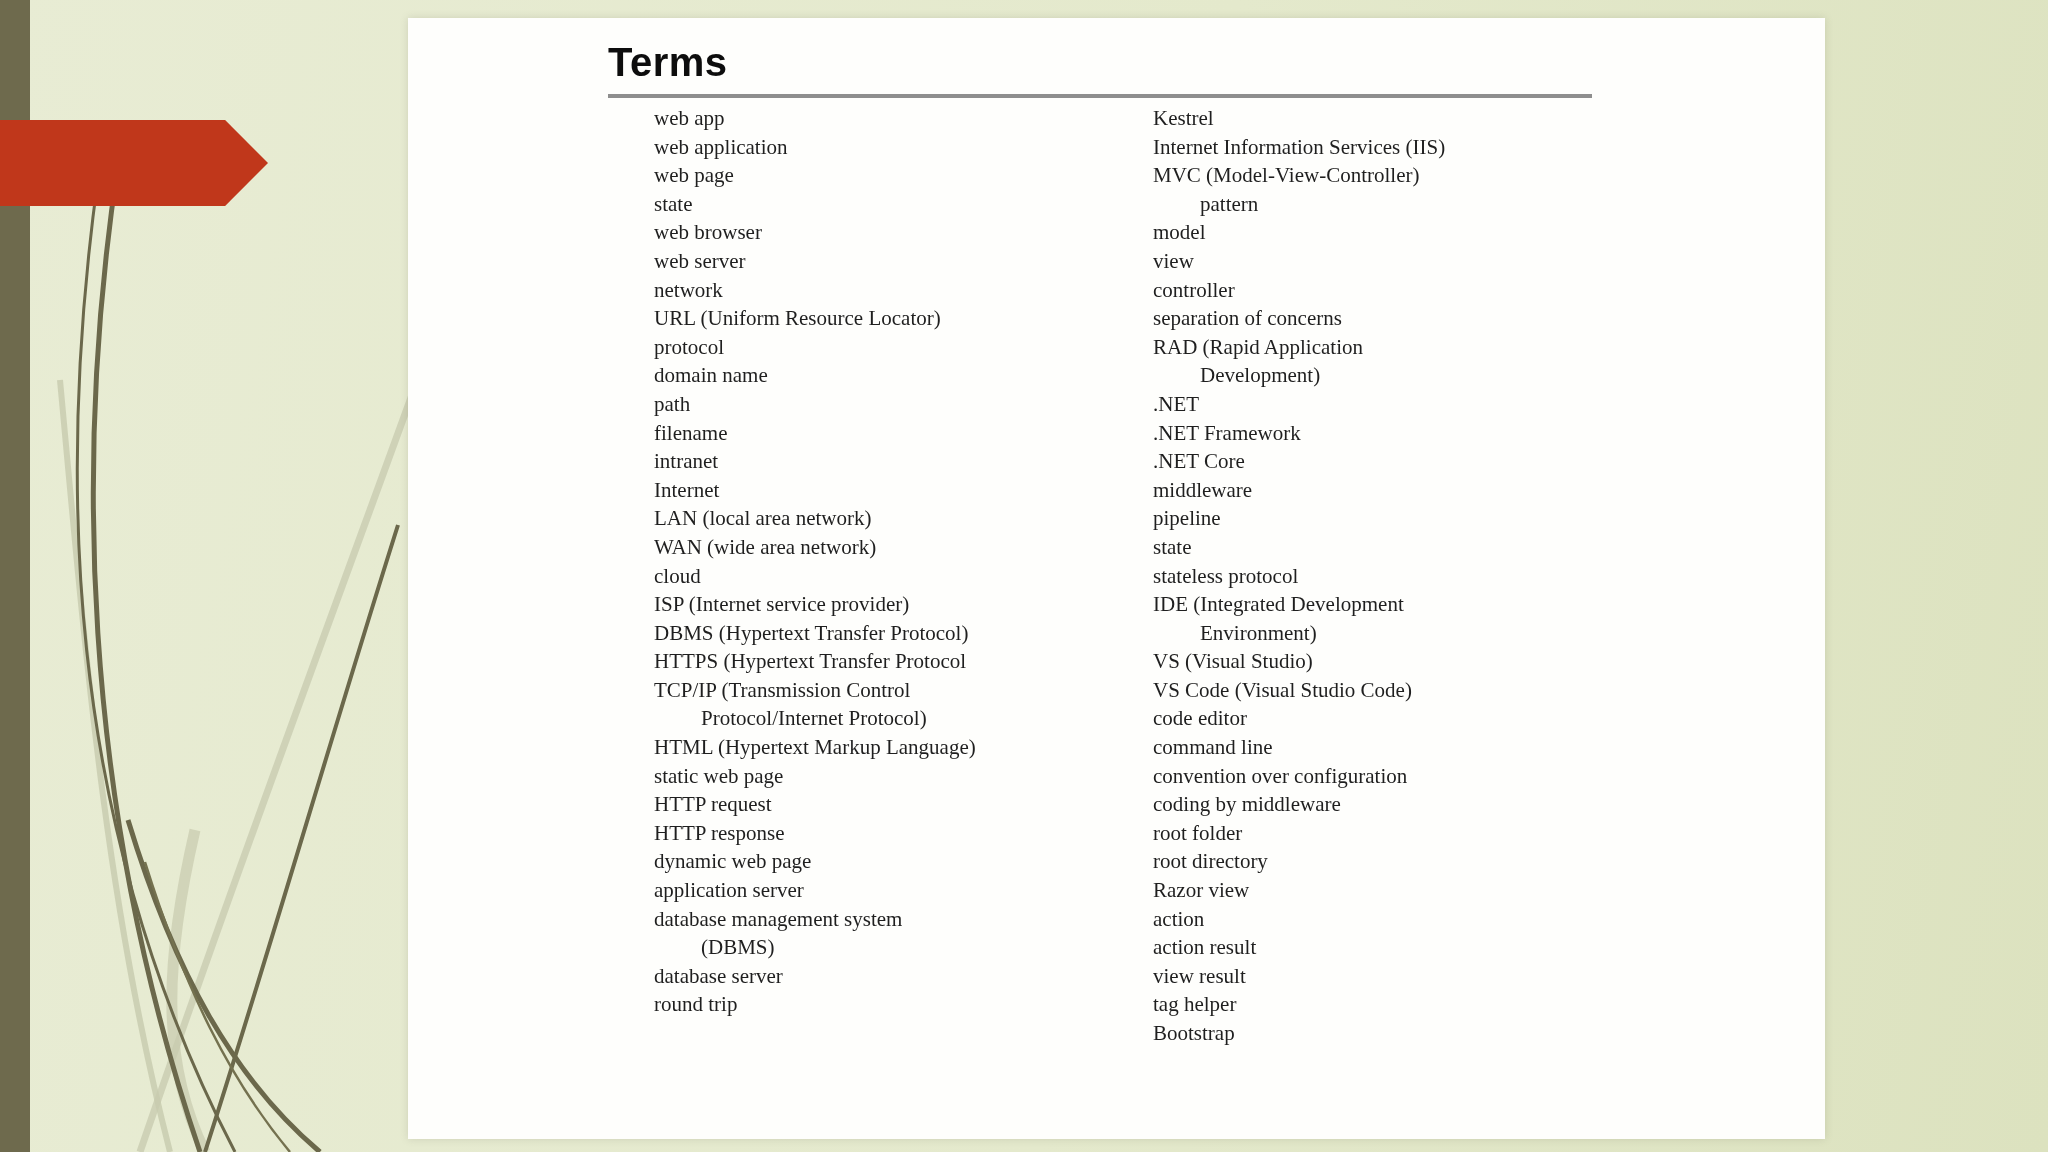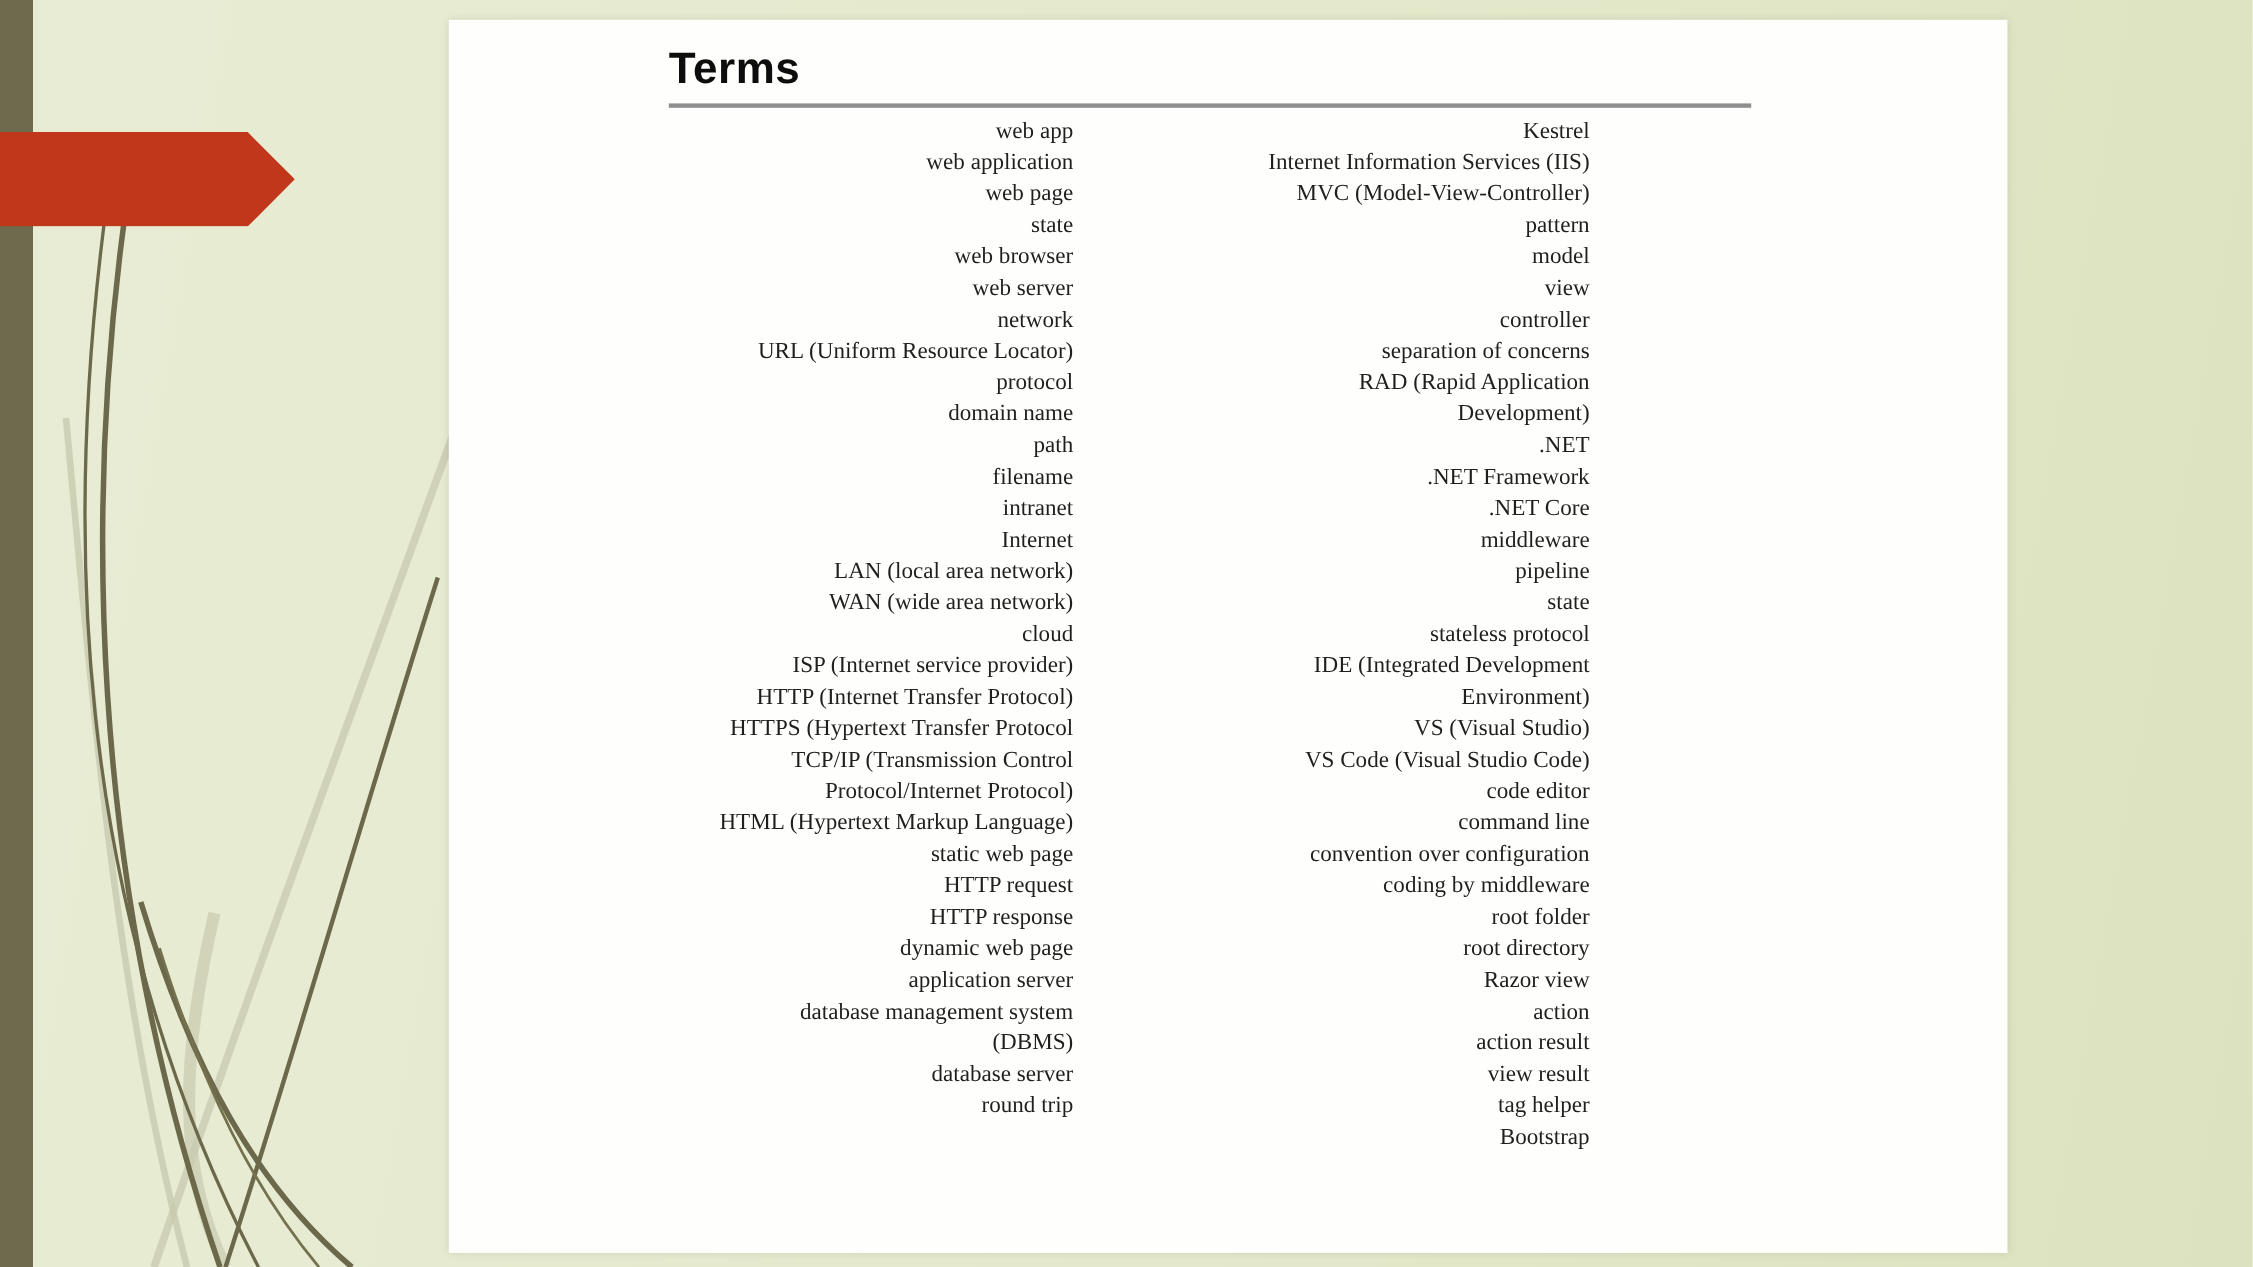--- a/index.html
+++ b/index.html
@@ -1,18 +1,18 @@
 <!DOCTYPE html>
 <html><head>
 <meta charset="utf-8">
 <style>
   html,body{margin:0;padding:0;}
   body{width:2048px;height:1152px;overflow:hidden;font-family:"Liberation Sans",sans-serif;}
   .slide{position:relative;width:2048px;height:1152px;overflow:hidden;
-         background:linear-gradient(100deg,#e8ecd4 0%,#e4e9cc 55%,#dce2bf 100%);text-align:right;}
+         background:linear-gradient(100deg,#e8ecd4 0%,#e4e9cc 55%,#dce2bf 100%);}
 
   
   .grass{position:absolute;left:0;top:0;width:520px;height:1152px;pointer-events:none;}
 
   
   .sidebar{position:absolute;left:0;top:0;width:30px;height:1152px;background:#6e6a4d;}
 
   
   .arrow{position:absolute;left:0;top:120px;width:268px;height:86px;background:#c0371b;
          clip-path:polygon(0 0,84% 0,100% 50%,84% 100%,0 100%);}
@@ -68,21 +68,21 @@
         <div class="term-line">protocol</div>
         <div class="term-line">domain name</div>
         <div class="term-line">path</div>
         <div class="term-line">filename</div>
         <div class="term-line">intranet</div>
         <div class="term-line">Internet</div>
         <div class="term-line">LAN (local area network)</div>
         <div class="term-line">WAN (wide area network)</div>
         <div class="term-line">cloud</div>
         <div class="term-line">ISP (Internet service provider)</div>
-        <div class="term-line">HTTP (Internet Transfer Protocol)</div>
+        <div class="term-line">DBMS (Hypertext Transfer Protocol)</div>
         <div class="term-line">HTTPS (Hypertext Transfer Protocol</div>
         <div class="term-line">TCP/IP (Transmission Control</div>
         <div class="term-line indent">Protocol/Internet Protocol)</div>
         <div class="term-line">HTML (Hypertext Markup Language)</div>
         <div class="term-line">static web page</div>
         <div class="term-line">HTTP request</div>
         <div class="term-line">HTTP response</div>
         <div class="term-line">dynamic web page</div>
         <div class="term-line">application server</div>
         <div class="term-line">database management system</div>

